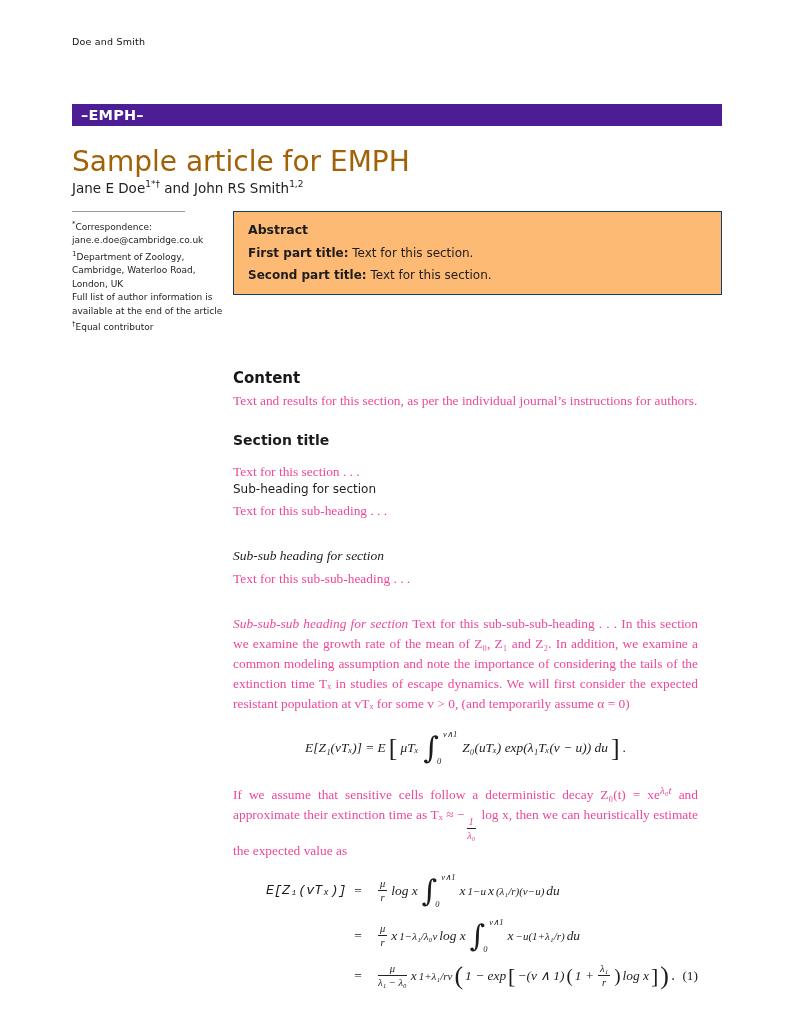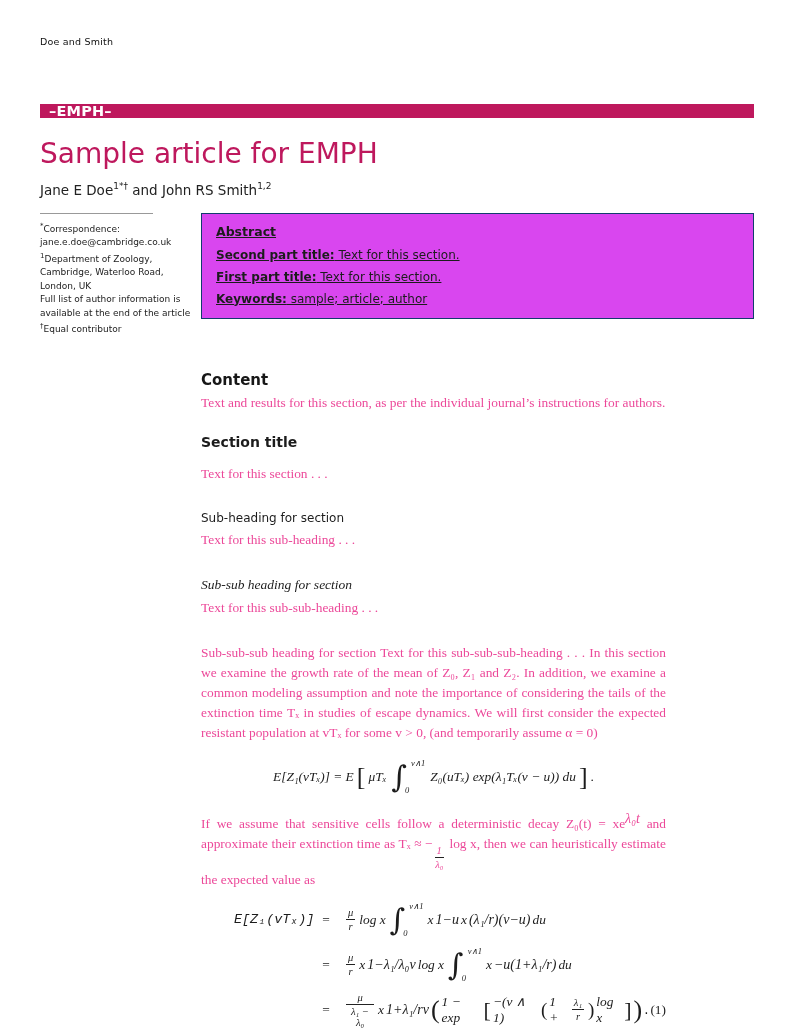--- a/index.html
+++ b/index.html
@@ -1,53 +1,53 @@
 <!DOCTYPE html>
 <html><head>
 <meta charset="utf-8">
 <style>
   * { margin:0; padding:0; box-sizing:border-box; }
   html,body { background:#ffffff; }
   .page {
     position:relative; width:794px; height:1028px; margin:0 auto;
     background:#ffffff; overflow:hidden;
-    padding:0 40px; color:#1c1c1c;
+    padding:0 72px; color:#1c1c1c;
     font-family:"DejaVu Sans", sans-serif;
   }
   .running-head{ margin-top:36px; font-size:9.5px; letter-spacing:.2px; color:#111; }
   .banner{
-    margin-top:57px; height:14px; background:#be185d;
+    margin-top:57px; height:22px; background:#4c1d95;
     display:flex; align-items:center; padding-left:9px;
   }
   .banner span{ color:#ffffff; font-weight:bold; font-size:14.5px; letter-spacing:.2px; }
-  .title{ margin-top:19px; font-size:28px; line-height:34px; font-weight:normal; color:#be185d; }
-  .authors{ margin-top:10px; font-size:13.5px; color:#222; }
+  .title{ margin-top:19px; font-size:28px; line-height:34px; font-weight:normal; color:#a16207; }
+  .authors{ font-size:13.5px; color:#222; }
   .authors sup{ font-size:9px; }
   .top-row{ margin-top:15px; display:flex; align-items:flex-start; }
   .sidebar{ width:152px; flex:none; font-size:9px; line-height:13.5px; color:#222; }
   .side-rule{ width:113px; border-top:1px solid #999; margin-bottom:6px; }
   .side-line sup{ font-size:7px; }
   .abstract-box{
     flex:1; margin-left:9px; border:1.5px solid #123c6e;
-    padding:10px 14px 12px 14px; background:#d946ef;text-decoration:underline;
+    padding:10px 14px 12px 14px; background:#fdba74;
   }
   .abs-heading{ font-size:12.5px; font-weight:bold; margin-bottom:9px; }
   .abs-row{ font-size:12px; margin-top:8px; }
   .abs-row b{ font-weight:bold; }
   .main-col{ margin-left:161px; margin-top:34px; width:465px; }
   h2.sec{ font-size:15px; font-weight:bold; color:#171717; margin-bottom:4px; }
   h3.sec{ font-size:14px; font-weight:bold; margin-top:21px; margin-bottom:14px; }
-  h4.subsans{ font-size:12px; font-weight:normal; margin-top:27px; margin-bottom:5px; }
+  h4.subsans{ font-size:12px; font-weight:normal; margin-bottom:5px; }
   h5.subital{ font-family:"Liberation Serif", serif; font-style:italic; font-weight:normal;
     font-size:13.5px; margin-top:27px; margin-bottom:5px; }
   p.body{ font-family:"Liberation Serif", serif; font-size:13.4px; line-height:20px; color:#ec4899; }
   p.just{ text-align:justify; }
-  .lead-italic{ }
+  .lead-italic{ font-style:italic; }
   .math{ font-family:"Liberation Serif", serif; font-style:italic; }
-  sup.msup{ font-size:14px; font-family:"Liberation Serif", serif; font-style:italic; }
+  sup.msup{ font-size:11px; font-family:"Liberation Serif", serif; font-style:italic; }
   .frac{ display:inline-flex; flex-direction:column; vertical-align:-6px; text-align:center;
     font-size:10.5px; line-height:11px; margin:0 2px; }
   .frac .num{ border-bottom:1px solid #222; padding:0 2px 1px 2px; }
   .frac .den{ padding-top:1px; }
   .int-wrap{ display:inline-flex; align-items:center; margin:0 2px; }
   .int-sign{ font-family:"DejaVu Serif", serif; font-style:normal; font-size:30px; line-height:32px; }
   .limits{ display:inline-flex; flex-direction:column; justify-content:space-between;
     height:36px; font-size:8.5px; line-height:9px; }
   .lim-top{ margin-left:4px; } .lim-bot{ margin-left:-2px; }
   .display-eq{ margin:16px 0 14px 0; display:flex; justify-content:center; align-items:center;
@@ -85,23 +85,22 @@
       <div class="side-line"><sup>1</sup><span>Department of Zoology,</span></div>
       <div class="side-line"><span>Cambridge, Waterloo Road,</span></div>
       <div class="side-line"><span>London, UK</span></div>
       <div class="side-line"><span>Full list of author information is</span></div>
       <div class="side-line"><span>available at the end of the article</span></div>
       <div class="side-line"><sup>†</sup><span>Equal contributor</span></div>
     </aside>
 
     <div class="abstract-box">
       <div class="abs-heading">Abstract</div>
+      <div class="abs-row"><b>First part title:</b><span> Text for this section.</span></div>
       <div class="abs-row"><b>Second part title:</b><span> Text for this section.</span></div>
-      <div class="abs-row"><b>First part title:</b><span> Text for this section.</span></div>
-      <div class="abs-row"><b>Keywords:</b><span> sample; article; author</span></div>
     </div>
   </div>
 
   <main class="main-col">
 
     <h2 class="sec">Content</h2>
     <p class="body just">Text and results for this section, as per the individual journal’s instructions for authors.</p>
 
     <h3 class="sec">Section title</h3>
     <p class="body">Text for this section . . .</p>

